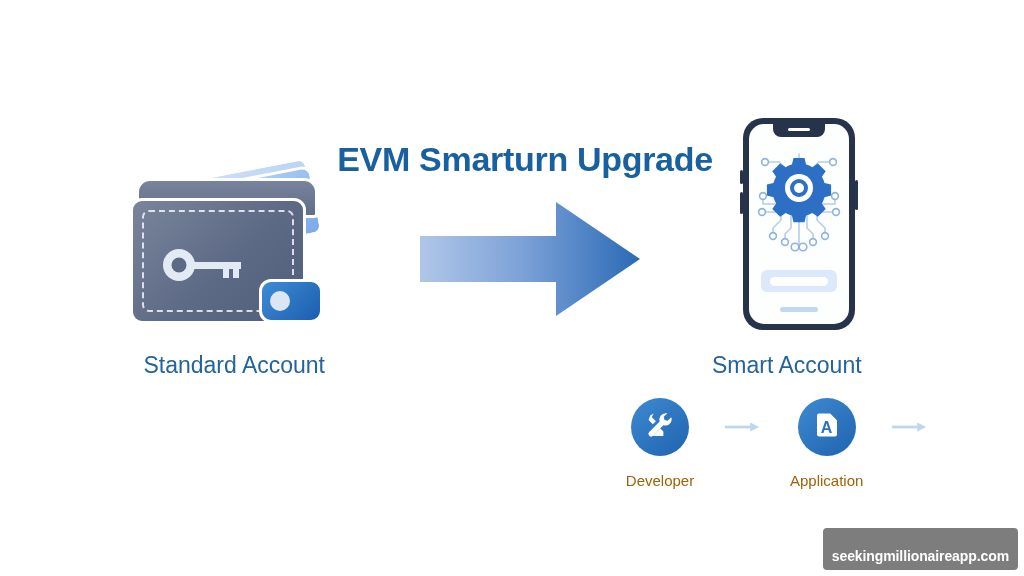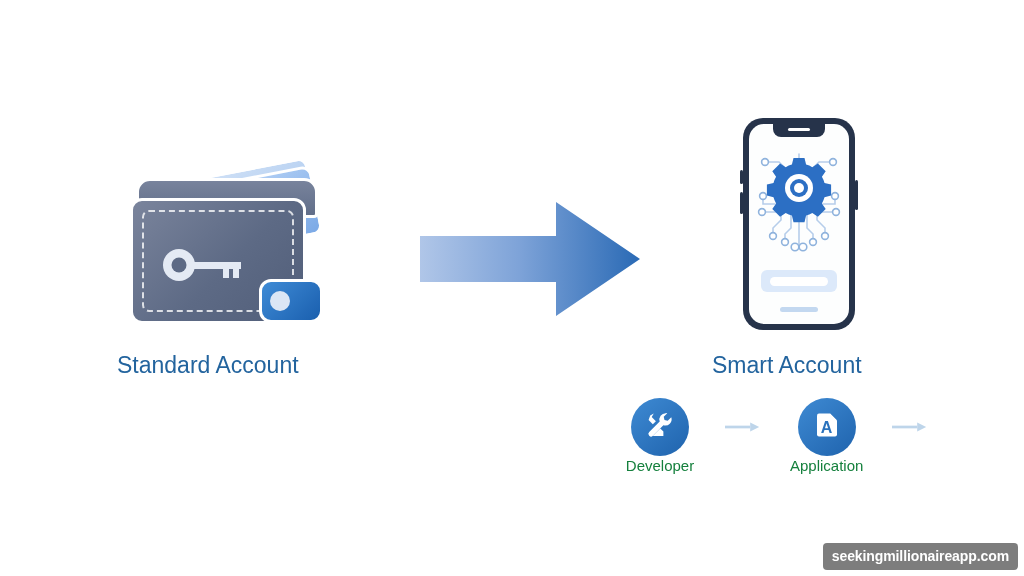--- a/index.html
+++ b/index.html
@@ -203,21 +203,21 @@
     border-radius: 3px;
   }
 
   
   .caption {
     position: absolute;
     font-size: 23px;
     color: #23649e;
     white-space: nowrap;
   }
-  .caption-standard { left: 117px; top: 352px; width: 208px; text-align: left; }
+  .caption-standard { left: 117px; top: 352px; width: 208px; text-align: right; }
   .caption-smart { left: 712px; top: 352px; width: 178px; }
 
   
   .flow {
     position: absolute;
     left: 620px;
     top: 398px;
     width: 310px;
     height: 96px;
     display: flex;
@@ -233,53 +233,54 @@
   .flow-circle {
     width: 58px;
     height: 58px;
     border-radius: 50%;
     background: linear-gradient(140deg, #3e8ad3 0%, #1f63ad 100%);
     display: flex;
     align-items: center;
     justify-content: center;
   }
   .flow-label {
-    margin-top: 1px;
+    margin-top: 16px;
     font-size: 15px;
-    color: #15803d;
+    color: #a16207;
     white-space: nowrap;
   }
   .flow-arrow {
     width: 40px;
     height: 58px;
     display: flex;
     align-items: center;
     justify-content: center;
     flex: 0 0 auto;
   }
 
   
   .watermark {
     position: absolute;
     right: 6px;
     bottom: 6px;
     background: #7d7d7d;
     color: #ffffff;
     font-size: 14px;
     font-weight: bold;
-    padding: 5px 9px 6px 9px;
+    padding: 20px 9px 6px 9px;
     border-radius: 4px;
     letter-spacing: -0.1px;
   }
 </style>
 </head>
 <body>
 
 <div class="canvas">
 
+  <div class="title">EVM Smarturn Upgrade</div>
 
   <div class="wallet-group">
     <div class="card card-back"></div>
     <div class="card card-front"></div>
     <div class="wallet-flap"></div>
     <div class="wallet-body">
       <div class="stitch"></div>
       <div class="key-icon">
         <svg viewBox="0 0 96 32" width="96" height="32" aria-hidden="true">
           <g fill="#e4eaf4">

